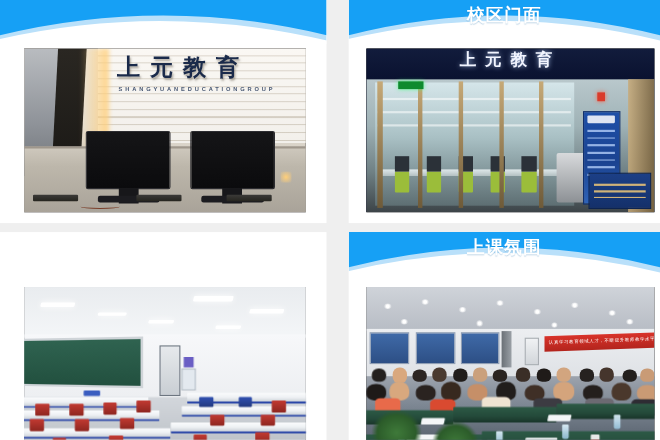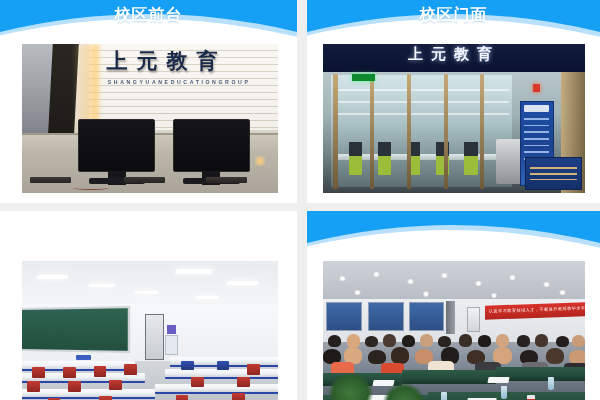--- a/index.html
+++ b/index.html
@@ -22,21 +22,21 @@
     display: grid;
     grid-template-columns: 297px 303px;
     grid-template-rows: 203px 197px;
     background: #efefef;
   }
 
   .gallery-cell {
     position: relative;
     overflow: hidden;
   }
-  .gallery-cell.col-right { padding-left: 10px; }
+  .gallery-cell.col-right { padding-left: 20px; }
   .gallery-cell.row-bottom { padding-top: 8px; }
 
   .card {
     position: relative;
     width: 100%;
     height: 100%;
     background: #ffffff;
     overflow: hidden;
   }
 
@@ -438,21 +438,20 @@
 <div class="gallery-grid">
 
   <div class="gallery-cell col-left row-top">
     <div class="card">
 
       <div class="banner">
         <svg class="banner-shape" viewBox="0 0 297 40" preserveAspectRatio="none">
           <path d="M -4 34 Q 148 -2 301 34 L 301 -4 L -4 -4 Z" fill="#B9E0FA" transform="translate(-3,3)"></path>
           <path d="M 0 32 Q 148 -4 297 32 L 297 0 L 0 0 Z" fill="#16A0F5"></path>
         </svg>
-        <div class="banner-title">校区前台</div>
       </div>
 
       <div class="photo-frame">
         <div class="photo ph-reception">
           <div class="side-room"></div>
           <div class="dark-col"></div>
           <div class="wall-panel"></div>
           <div class="wall-glow"></div>
           <div class="logo-cn">上元教育</div>
           <div class="logo-en">SHANGYUANEDUCATIONGROUP</div>
@@ -590,20 +589,21 @@
   </div>
 
   <div class="gallery-cell col-right row-bottom">
     <div class="card">
 
       <div class="banner">
         <svg class="banner-shape" viewBox="0 0 297 40" preserveAspectRatio="none">
           <path d="M -4 34 Q 148 -2 301 34 L 301 -4 L -4 -4 Z" fill="#B9E0FA" transform="translate(-3,3)"></path>
           <path d="M 0 32 Q 148 -4 297 32 L 297 0 L 0 0 Z" fill="#16A0F5"></path>
         </svg>
+        <div class="banner-title">上课氛围</div>
       </div>
 
       <div class="photo-frame">
         <div class="photo ph-lecture">
           <div class="ceiling"></div>
 
           <div class="spot" style="left:6%;  top:10%;"></div>
           <div class="spot" style="left:19%; top:7%;"></div>
           <div class="spot" style="left:32%; top:12%;"></div>
           <div class="spot" style="left:45%; top:8%;"></div>

